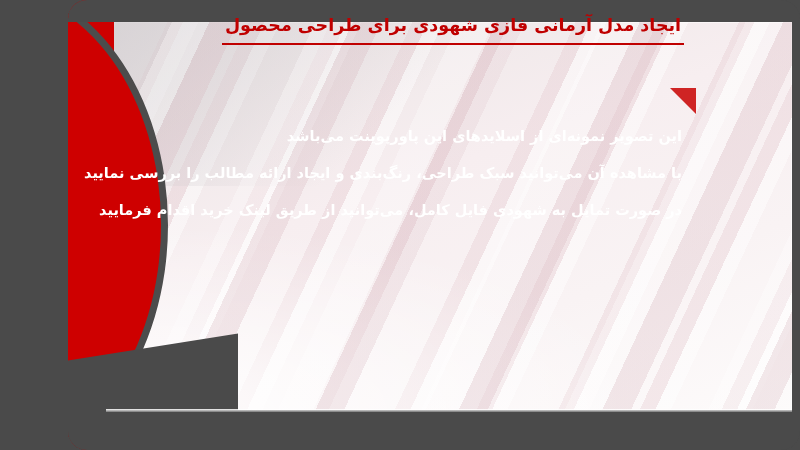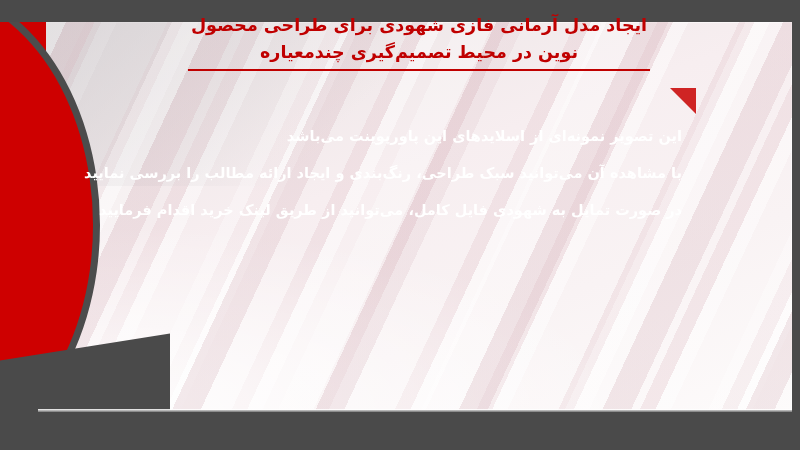--- a/index.html
+++ b/index.html
@@ -5,23 +5,24 @@
   html,body{margin:0;padding:0;}
   body{
     width:800px;height:450px;overflow:hidden;
     background:#4a4a4a;
     font-family:"DejaVu Sans","Liberation Sans",sans-serif;
   }
 
   
   #slide{
     position:relative;
-    width:800px;height:450px;
+    width:732px;height:450px;
     background:#4a4a4a;
     overflow:hidden;
+    border-radius:19px;
   }
 
   
   .panel{
     position:absolute;
     left:38px; top:22px; right:8px; bottom:38px;
     background:
       linear-gradient(160deg,#e9e5e6 0%,#efe8e9 18%,#f7eef0 42%,#f9f3f4 70%,#fdfbfb 100%);
     overflow:hidden;
     box-shadow:0 0 0 1px rgba(255,255,255,.55) inset;
@@ -182,21 +183,20 @@
   <div class="corner-cut"></div>
 
   <div class="top-band"></div>
   <div class="bottom-band-hilite"></div>
   <div class="bottom-band"></div>
 
   <div class="content">
 
     <div class="title-block">
       <div class="title-line">ایجاد مدل آرمانی فازی شهودی برای طراحی محصول</div>
-      <div class="title-line">نوین در محیط تصمیم‌گیری چندمعیاره</div>
       <div class="title-rule"></div>
     </div>
 
     <div class="body-block">
       <div class="body-line">این تصویر نمونه‌ای از اسلایدهای این پاورپوینت می‌باشد</div>
       <div class="body-line">با مشاهده آن می‌توانید سبک طراحی، رنگ‌بندی و ایجاد ارائه مطالب را بررسی نمایید</div>
       <div class="body-line">در صورت تمایل به شهودی فایل کامل، می‌توانید از طریق لینک خرید اقدام فرمایید</div>
     </div>
 
   </div>

